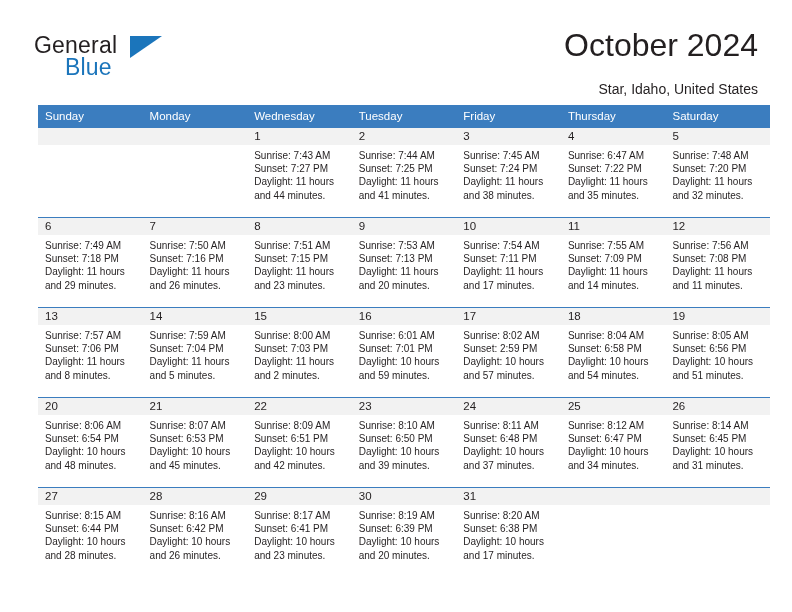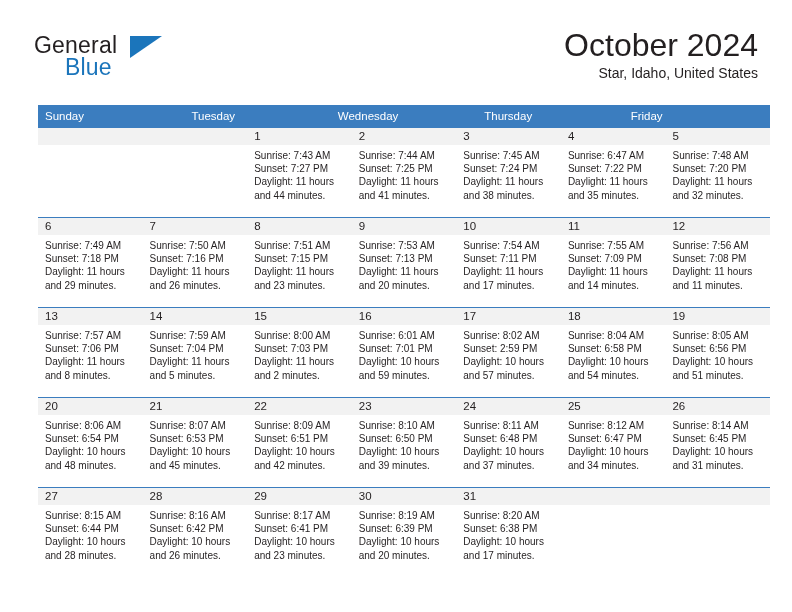--- a/index.html
+++ b/index.html
@@ -74,21 +74,21 @@
   .month-title {
     font-size: 32px;
     color: #231f20;
     line-height: 34px;
     white-space: nowrap;
   }
   .location {
     font-size: 14px;
     color: #231f20;
     line-height: 20px;
-    margin-top: 1px;
+    margin-top: 17px;
     white-space: nowrap;
   }
 
   
   .calendar {
     position: absolute;
     left: 30px;
     top: 105px;
     width: 732px;
     margin-left: 8px;
@@ -160,24 +160,26 @@
       <div class="month-title">October 2024</div>
       <div class="location">Star, Idaho, United States</div>
     </div>
 
   </div>
 
   <div class="calendar">
 
     <div class="weekday-row">
       <div class="weekday-cell">Sunday</div>
+      <div class="weekday-cell">Monday</div>
+      <div class="weekday-cell">Wednesday</div>
       <div class="weekday-cell">Tuesday</div>
-      <div class="weekday-cell">Wednesday</div>
+      <div class="weekday-cell">Friday</div>
       <div class="weekday-cell">Thursday</div>
-      <div class="weekday-cell">Friday</div>
+      <div class="weekday-cell">Saturday</div>
     </div>
 
     <div id="weeks-container">
         <div class="week-row first">
           <div class="day-cell empty">
             <div class="day-num-band"></div>
           </div>
           <div class="day-cell empty">
             <div class="day-num-band"></div>
           </div>

